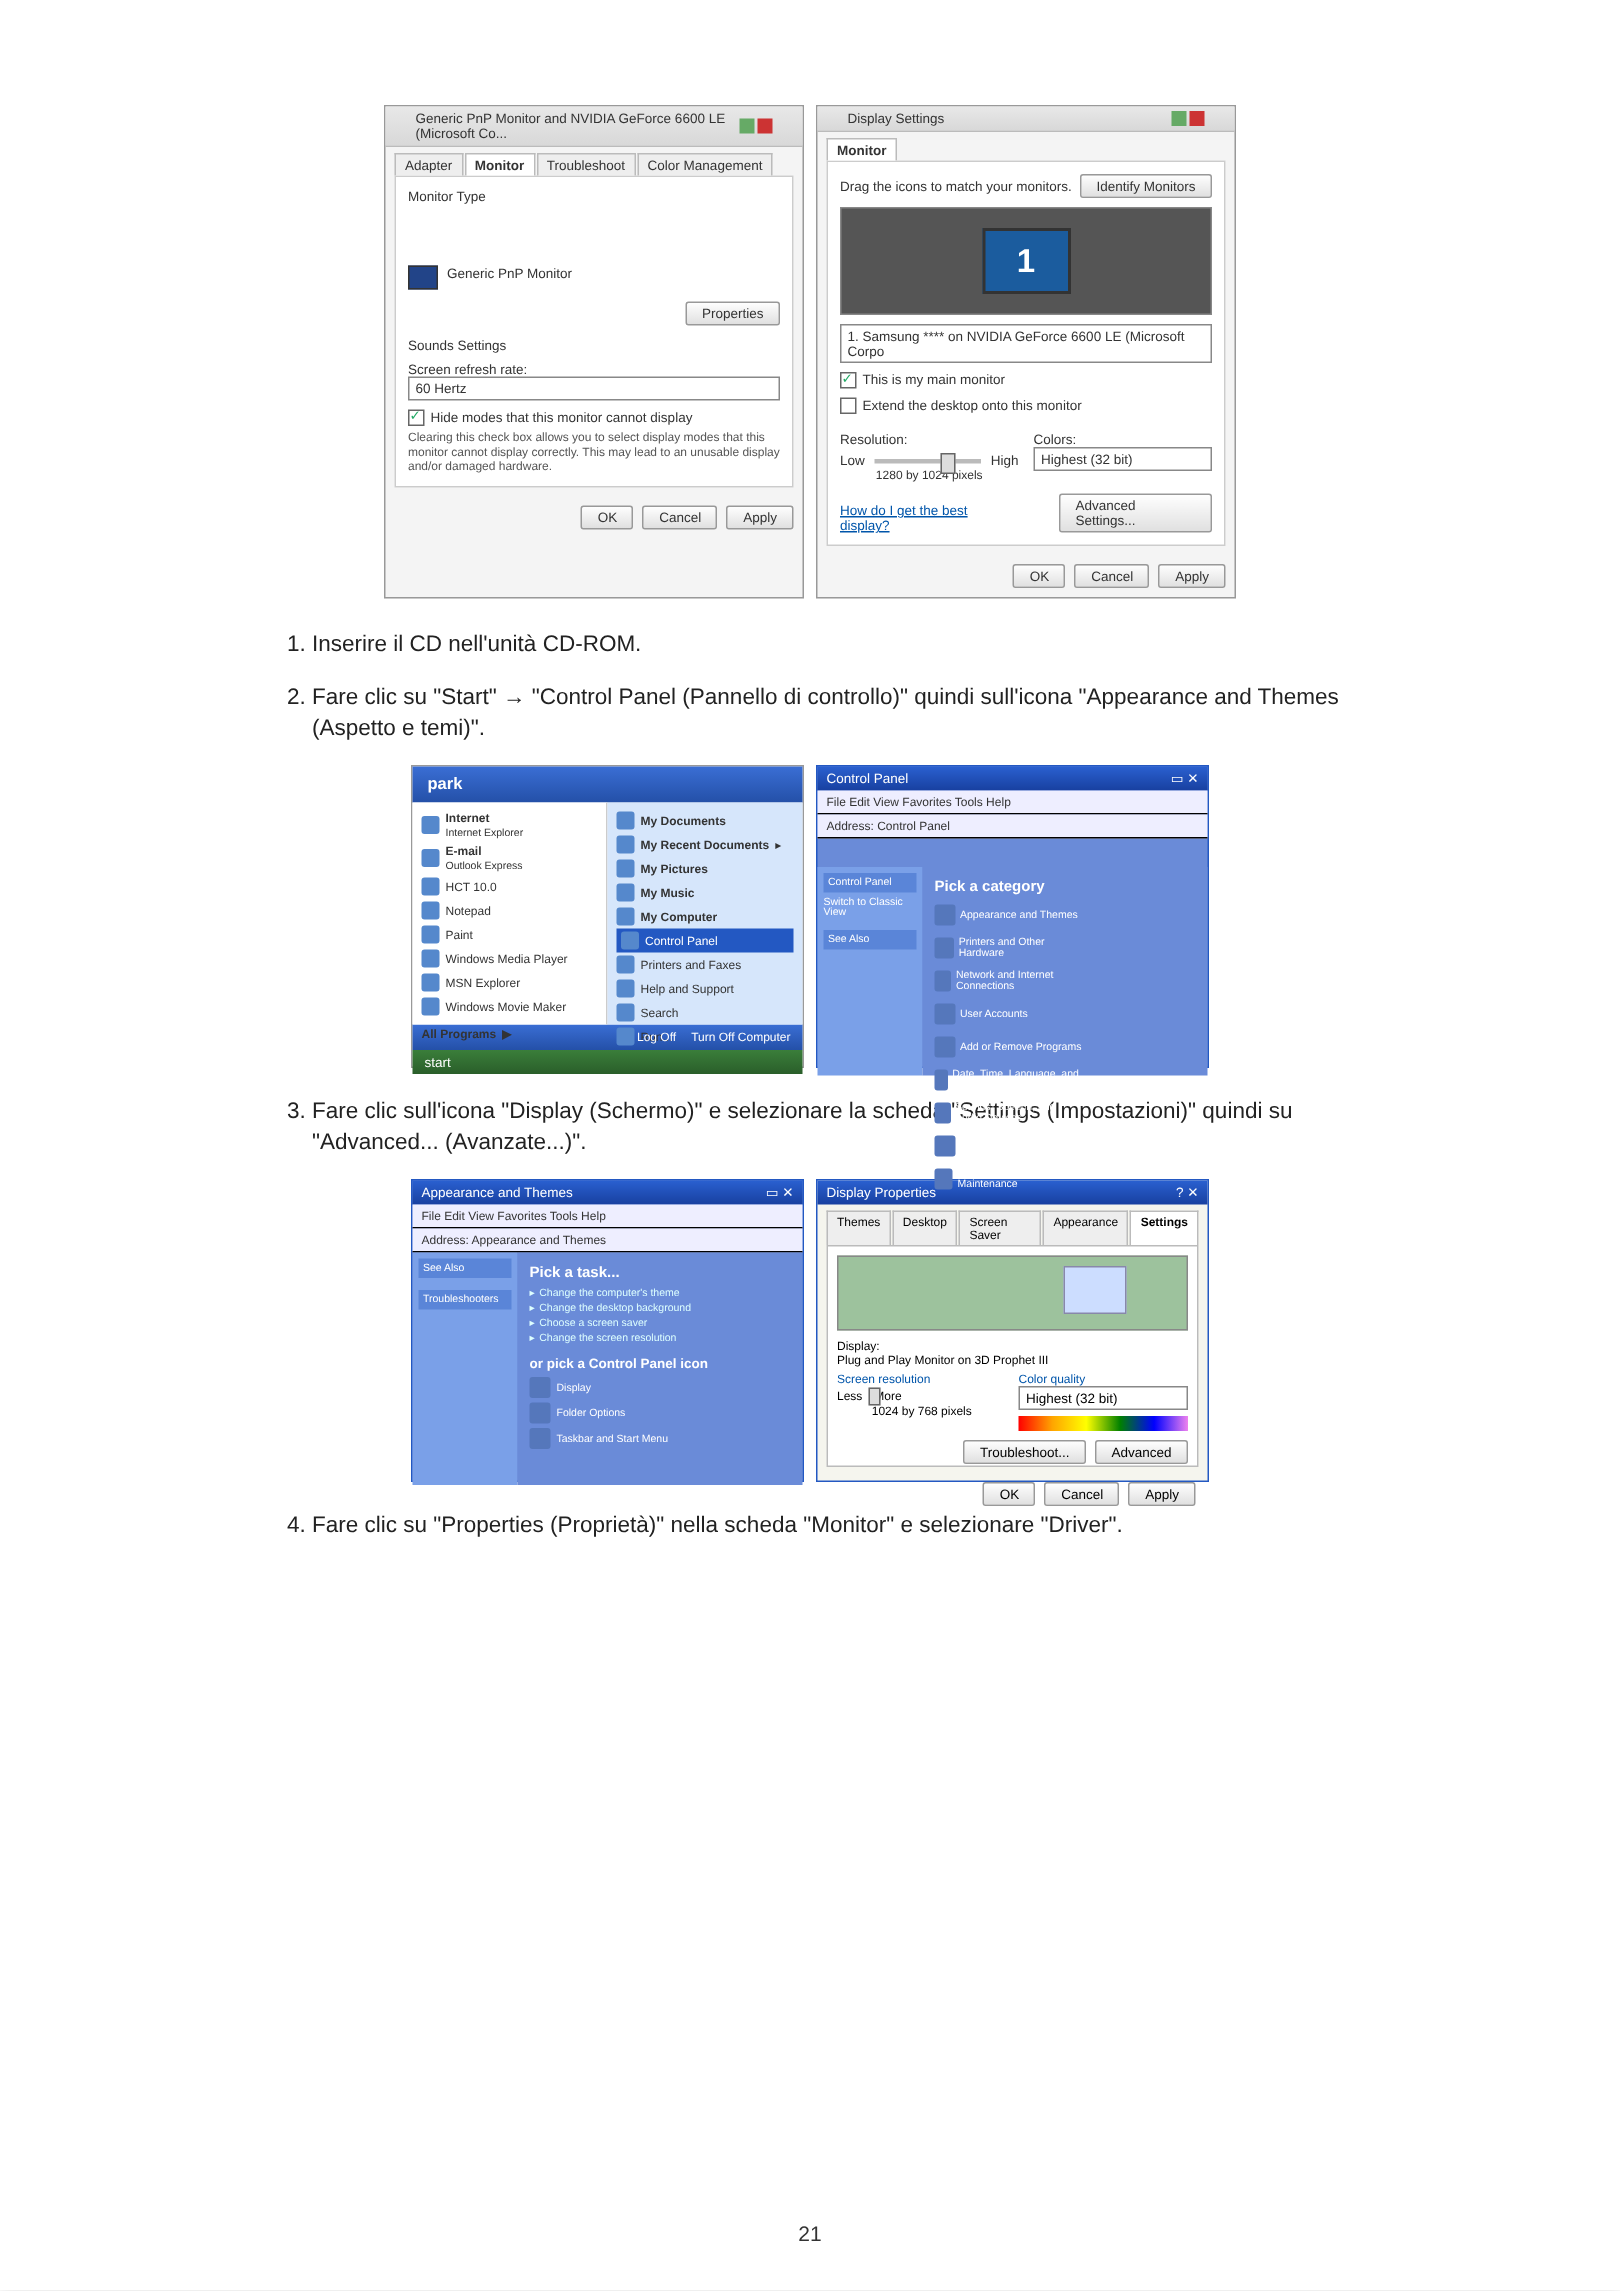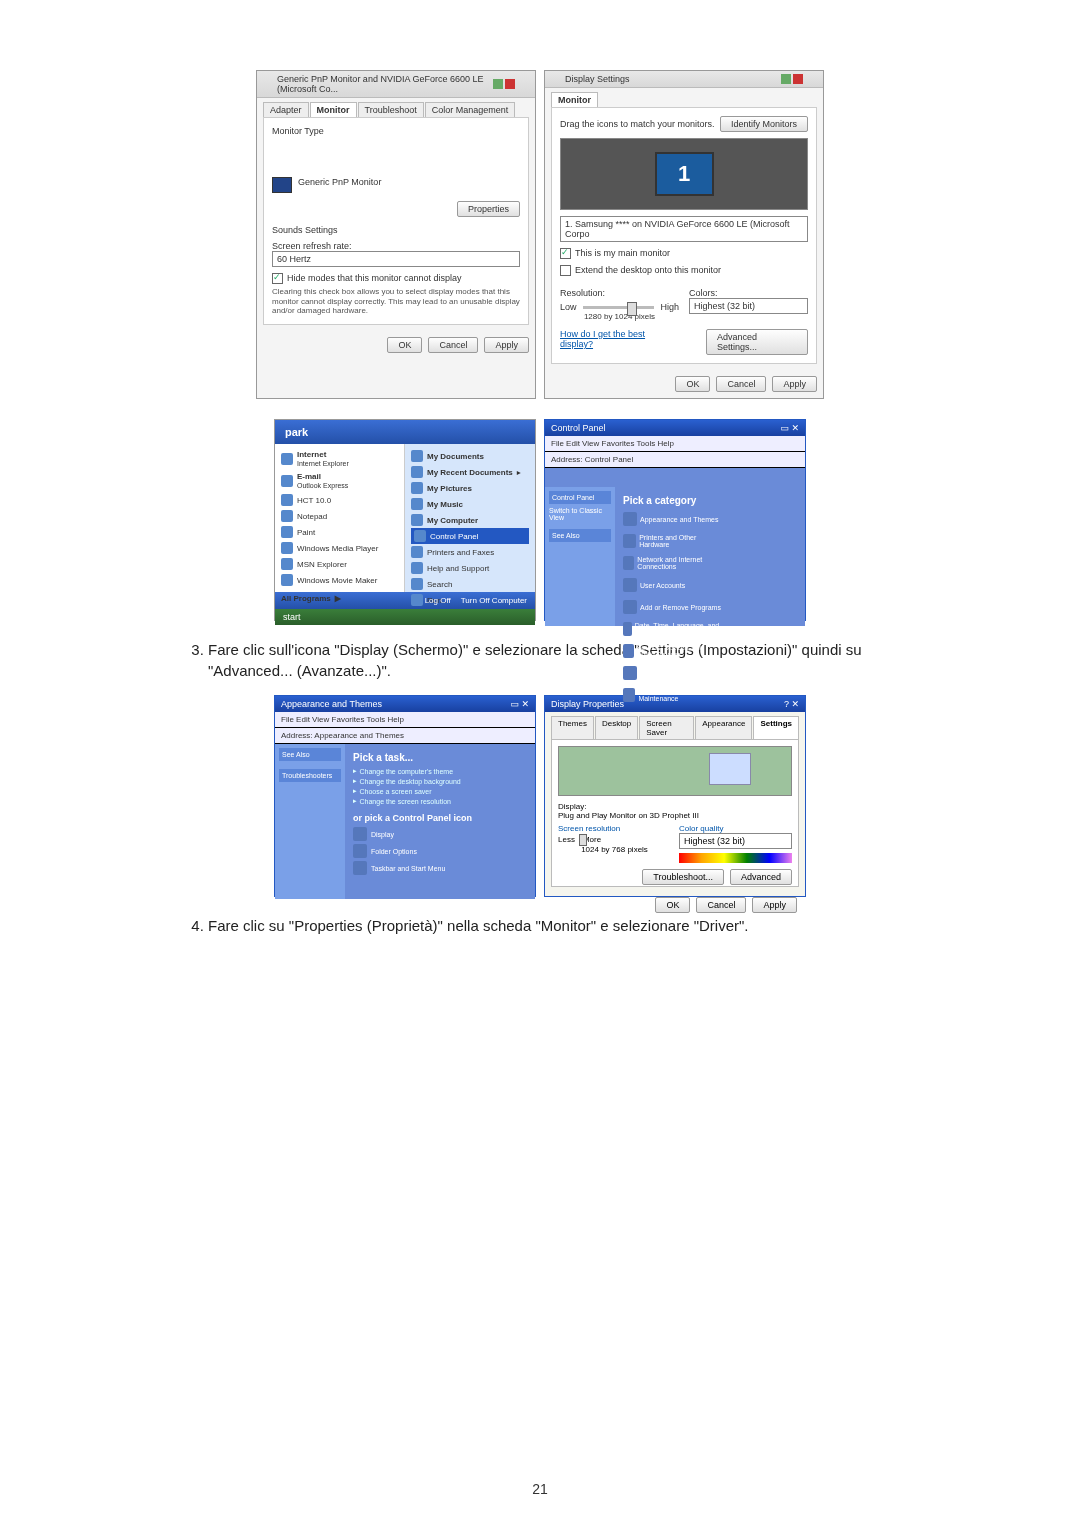--- a/index.html
+++ b/index.html
@@ -223,34 +223,38 @@
               <div class="slider"></div>
               <span>High</span>
             </div>
             <div style="text-align:center;font-size:8px;">1280 by 1024 pixels</div>
           </div>
           <div>
             <div class="field-label">Colors:</div>
             <div class="select">Highest (32 bit)</div>
           </div>
         </div>
-        <div style="display:flex;justify-content:space-between;margin-top:8px;align-items:flex-start;gap:29px;">
+        <div style="display:flex;justify-content:space-between;margin-top:8px;align-items:flex-end;gap:29px;">
           <span class="link">How do I get the best display?</span>
           <span class="btn">Advanced Settings...</span>
         </div>
       </div>
       <div class="btn-row">
         <span class="btn">OK</span>
         <span class="btn">Cancel</span>
         <span class="btn">Apply</span>
       </div>
     </div>
   </div>
 
 
+  <ol class="steps">
+    <li>Inserire il CD nell'unità CD-ROM.</li>
+    <li>Fare clic su "Start" → "Control Panel (Pannello di controllo)" quindi sull'icona "Appearance and Themes (Aspetto e temi)".</li>
+  </ol>
 
   <div class="figure-wide">
     <div class="xp-start">
       <div class="xp-header">park</div>
       <div class="xp-cols">
         <div class="xp-left">
           <div class="xp-item">
               <span class="xp-icon"></span>
               <span><b>Internet</b><br><span style="font-size:7px;">Internet Explorer</span></span>
             </div>

